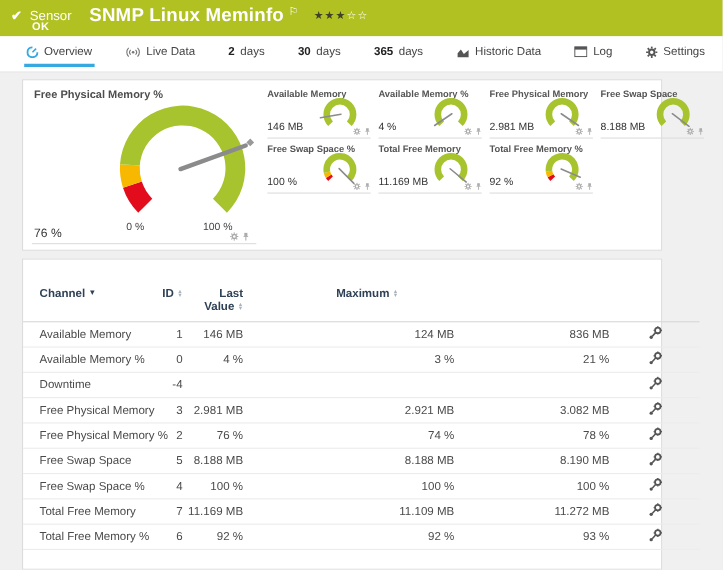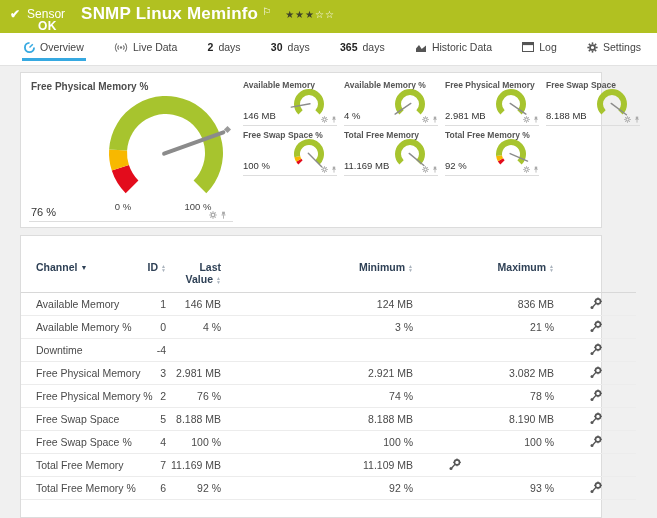--- a/index.html
+++ b/index.html
@@ -10,21 +10,21 @@
   
   .topbar { position:absolute; top:0; left:0; width:657px; height:33px; background:#b1c121; color:#fff; }
   .topbar .line1 { position:absolute; top:4px; left:10px; display:flex; align-items:center; white-space:nowrap; }
   .check { font-size:12px; margin-right:7px; font-weight:bold; }
   .kind { font-size:12px; margin-right:16px; }
   .sensor-title { font-weight:bold; font-size:17px; letter-spacing:.2px; }
   .flag { font-size:10px; margin-left:4px; position:relative; top:-3px; }
   .stars { margin-left:14px; font-size:10px; letter-spacing:1px; }
   .stars .fill { color:#3f4229; }
   .stars .empty { color:#ffffff; }
-  .statusok { position:absolute; top:19px; left:38px; font-size:12px; font-weight:bold; letter-spacing:.4px; }
+  .statusok { position:absolute; top:19px; left:29px; font-size:10px; font-weight:bold; letter-spacing:.4px; }
 
   
   .tabbar { position:absolute; top:33px; left:0; width:657px; height:33px; background:#fff;
             border-bottom:1px solid #e2e2e2; display:flex; align-items:stretch;
             padding:0 14px 4px 22px; justify-content:space-between; }
   .tab { display:flex; align-items:center; gap:5px; font-size:10.5px; color:#444; cursor:pointer; padding:0 2px; }
   .tab .num { font-weight:bold; color:#222; }
   .tab.active { box-shadow:inset 0 -3px 0 #36a9e1; }
   .tab .ticon { display:flex; align-items:center; }
 
@@ -429,24 +429,20 @@
         <div class="thead">
           <div class="c c0">Channel<span class="arr-desc">▼</span></div>
           <div class="c c1">ID<span class="arrs">
               <i>▲</i>
               <i>▼</i>
             </span></div>
           <div class="c c2">Last<br>Value<span class="arrs">
               <i>▲</i>
               <i>▼</i>
             </span></div>
-          <div class="c c3">Minimum<span class="arrs">
-              <i>▲</i>
-              <i>▼</i>
-            </span></div>
           <div class="c c4">Maximum<span class="arrs">
               <i>▲</i>
               <i>▼</i>
             </span></div>
           <div class="c c5"></div>
         </div>
         <div class="trow">
           <div class="c c0">Available Memory</div>
           <div class="c c1">1</div>
           <div class="c c2">146 MB</div>
@@ -584,20 +580,21 @@
                   <line x1="11.8" y1="4.4" x2="12.8" y2="4.4"></line>
                 </g>
               </svg>
             </span></div>
         </div>
         <div class="trow">
           <div class="c c0">Total Free Memory</div>
           <div class="c c1">7</div>
           <div class="c c2">11.169 MB</div>
           <div class="c c3">11.109 MB</div>
+          <div class="c c4">11.272 MB</div>
           <div class="c c5"><span class="rowicon">
               <svg width="13" height="13" viewBox="0 0 13 13">
                 <circle cx="3" cy="10.6" r="1.5" fill="#555"></circle>
                 <line x1="3.9" y1="9.8" x2="7" y2="6.4" stroke="#555" stroke-width="1.4"></line>
                 <circle cx="9" cy="4.4" r="2.5" fill="none" stroke="#555" stroke-width="1.6"></circle>
                 <g stroke="#555" stroke-width="1.2">
                   <line x1="9" y1="0.6" x2="9" y2="1.6"></line>
                   <line x1="9" y1="7.2" x2="9" y2="8.2"></line>
                   <line x1="5.2" y1="4.4" x2="6.2" y2="4.4"></line>
                   <line x1="11.8" y1="4.4" x2="12.8" y2="4.4"></line>

